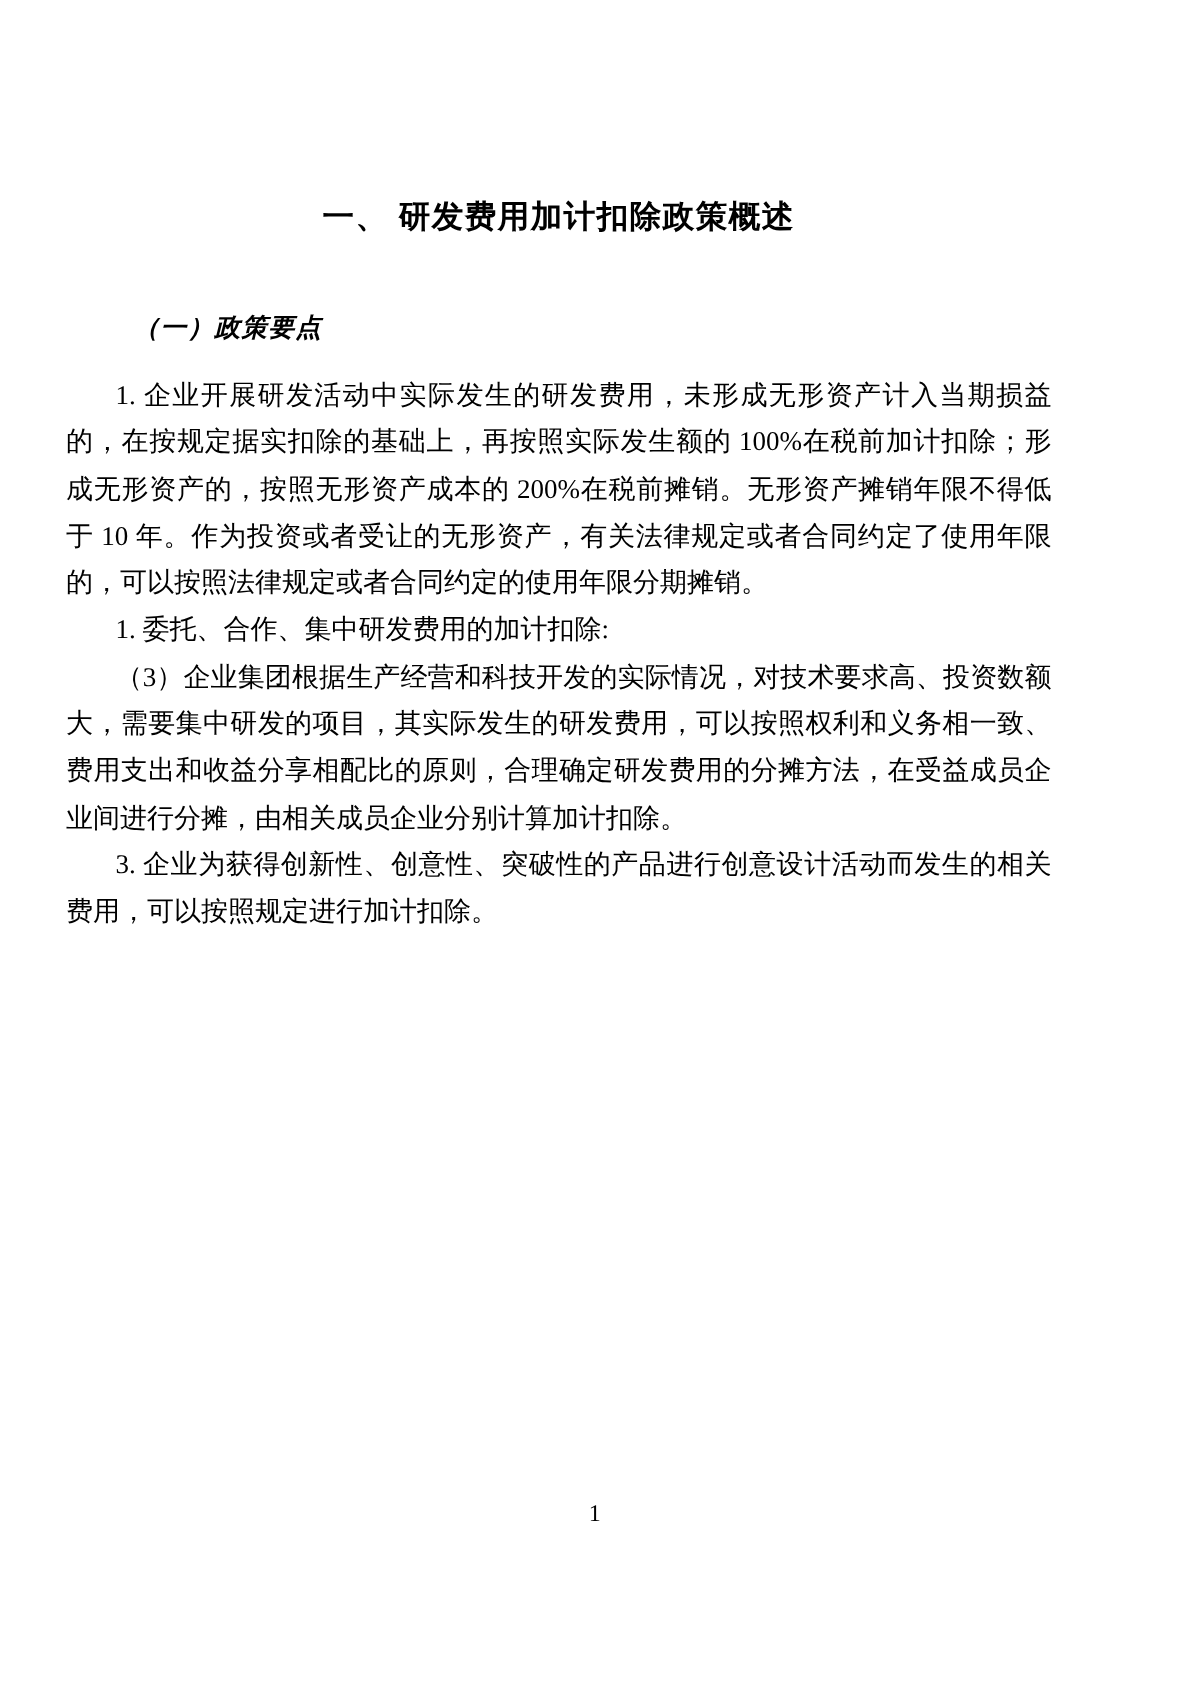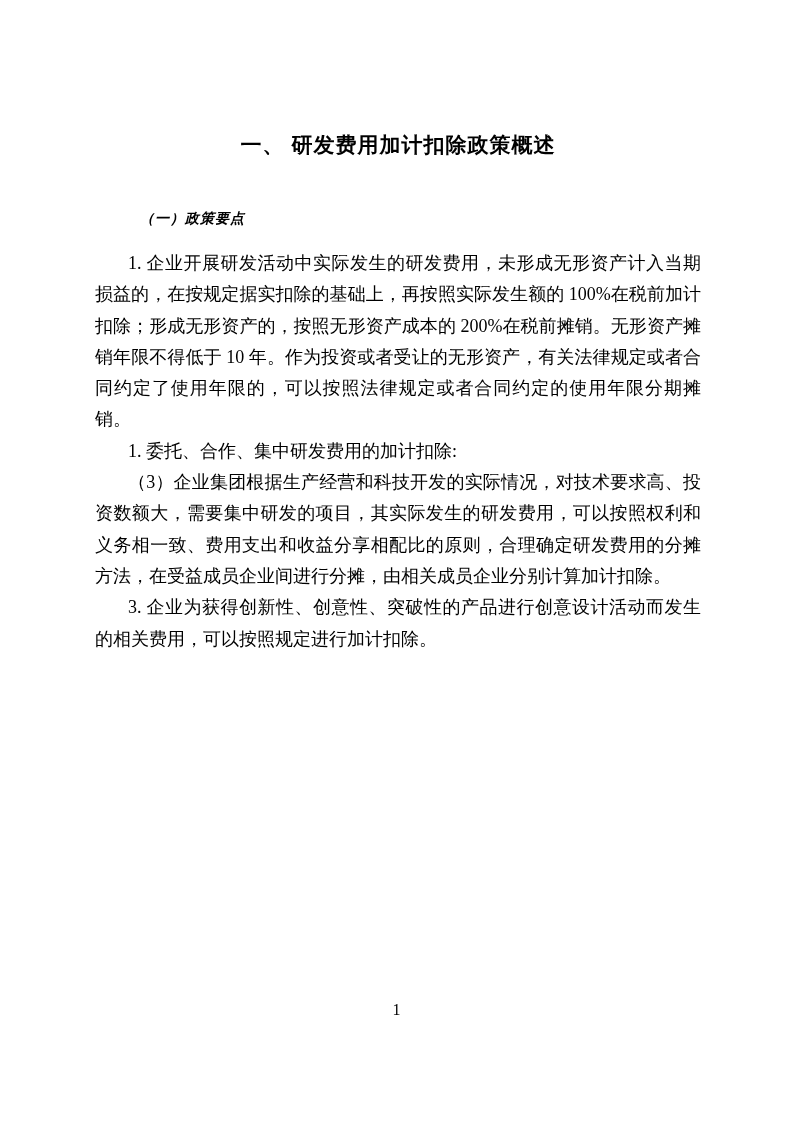--- a/index.html
+++ b/index.html
@@ -12,39 +12,39 @@
     position: relative;
     width: 793px;
     height: 1122px;
     margin: 0 auto;
     background: #ffffff;
     color: #000000;
     font-family: "Liberation Serif", "DejaVu Serif", serif;
     overflow: hidden;
   }
   .content {
-    padding: 0 92px 0 95px;
+    padding: 0 92px 0 44px;
   }
   .doc-title {
     margin: 128px 0 0 0;
     text-align: center;
     font-family: "Liberation Sans", "DejaVu Sans", sans-serif;
     font-weight: bold;
     font-size: 21px;
     line-height: 34px;
     letter-spacing: 1px;
     white-space: pre;
   }
   .doc-subtitle {
     margin: 45px 0 0 0;
     padding-left: 45px;
     font-family: "Liberation Serif", "DejaVu Serif", serif;
     font-weight: bold;
     font-style: italic;
-    font-size: 14px;
+    font-size: 17px;
     line-height: 24px;
     letter-spacing: 1px;
   }
   .body-text {
     margin-top: 17px;
     font-size: 18px;
     line-height: 31.3px;
     text-align: justify;
     text-justify: inter-ideograph;
   }

